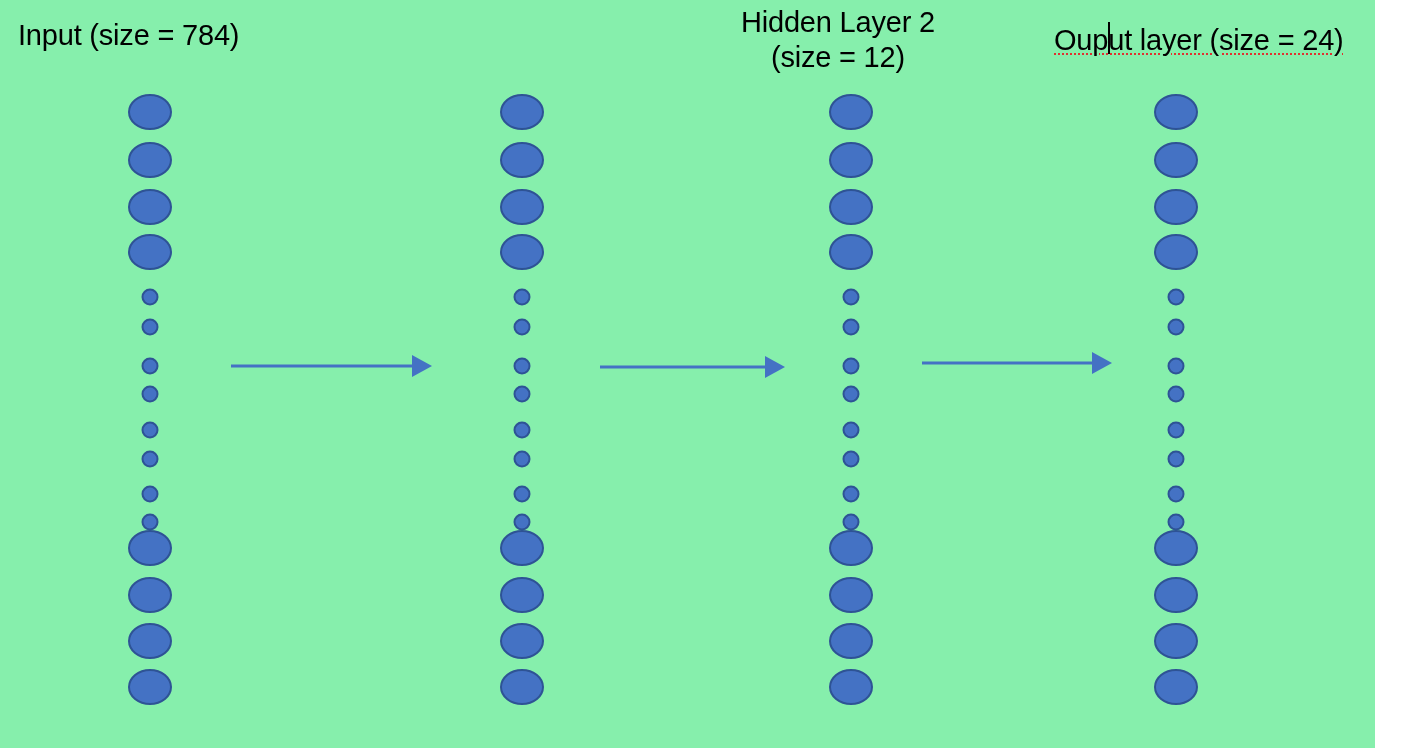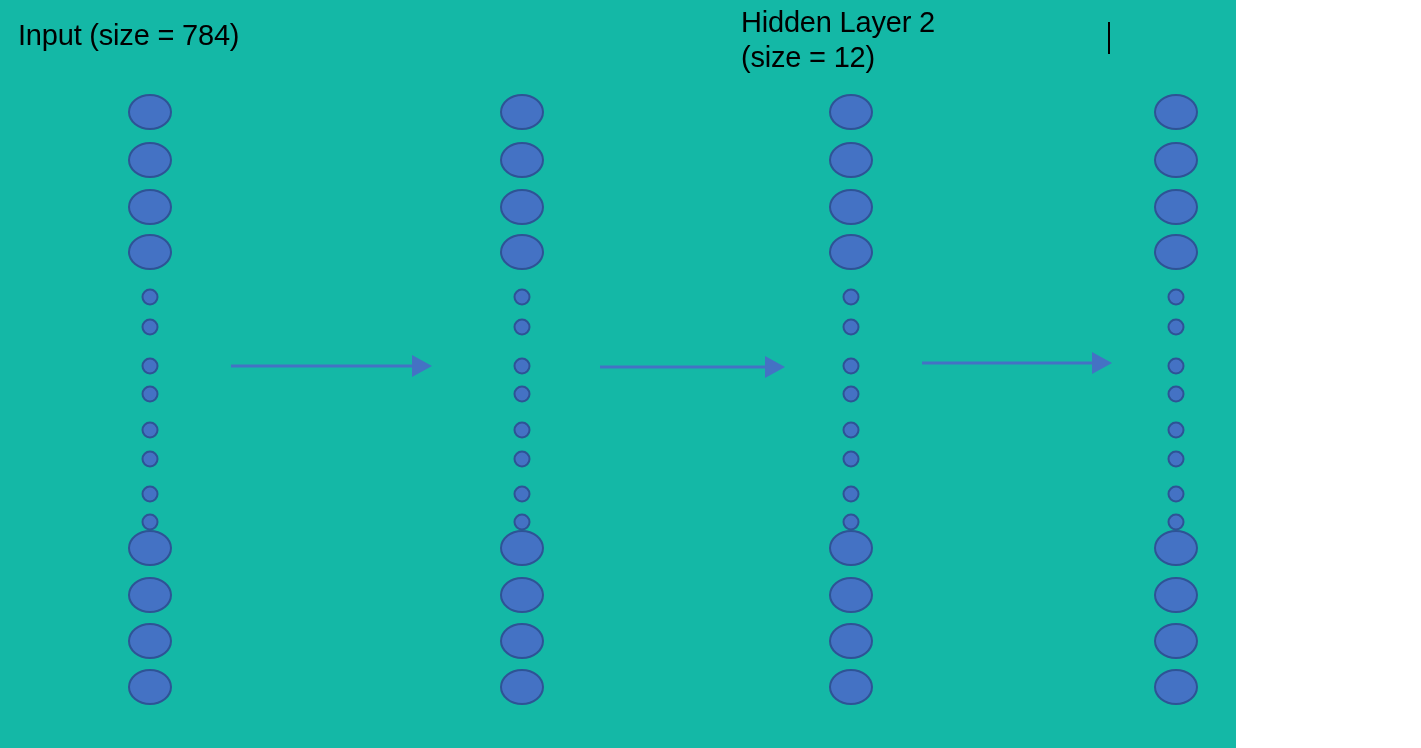--- a/index.html
+++ b/index.html
@@ -6,24 +6,25 @@
   html, body {
     margin: 0;
     padding: 0;
     background: #ffffff;
   }
   body {
     font-family: "Liberation Sans", sans-serif;
   }
   #canvas {
     position: relative;
-    width: 1236px;
+    width: 1375px;
     height: 748px;
-    background: #14b8a6;
+    background: #86efac;
     overflow: hidden;
+    text-align: center;
   }
   .layer-label {
     position: absolute;
     color: #000000;
     font-family: "Liberation Sans", sans-serif;
     font-size: 29px;
     line-height: 35px;
     font-weight: 400;
     white-space: pre-line;
     letter-spacing: -0.2px;
@@ -141,20 +142,21 @@
       <div class="node small" style="top: 394px;"></div>
       <div class="node small" style="top: 430px;"></div>
       <div class="node small" style="top: 459px;"></div>
       <div class="node small" style="top: 494px;"></div>
       <div class="node small" style="top: 522px;"></div>
       <div class="node big" style="top: 548px;"></div>
       <div class="node big" style="top: 595px;"></div>
       <div class="node big" style="top: 641px;"></div>
       <div class="node big" style="top: 687px;"></div>
     </div>
+    <div class="layer-label misspelled" style="left: 1054px; top: 23px;">Ouput layer (size = 24)</div>
     <div class="caret" style="left: 1108px; top: 22px; height: 32px;"></div>
     <div class="node-column" style="left: 1176px;">
       <div class="node big" style="top: 112px;"></div>
       <div class="node big" style="top: 160px;"></div>
       <div class="node big" style="top: 207px;"></div>
       <div class="node big" style="top: 252px;"></div>
       <div class="node small" style="top: 297px;"></div>
       <div class="node small" style="top: 327px;"></div>
       <div class="node small" style="top: 366px;"></div>
       <div class="node small" style="top: 394px;"></div>

